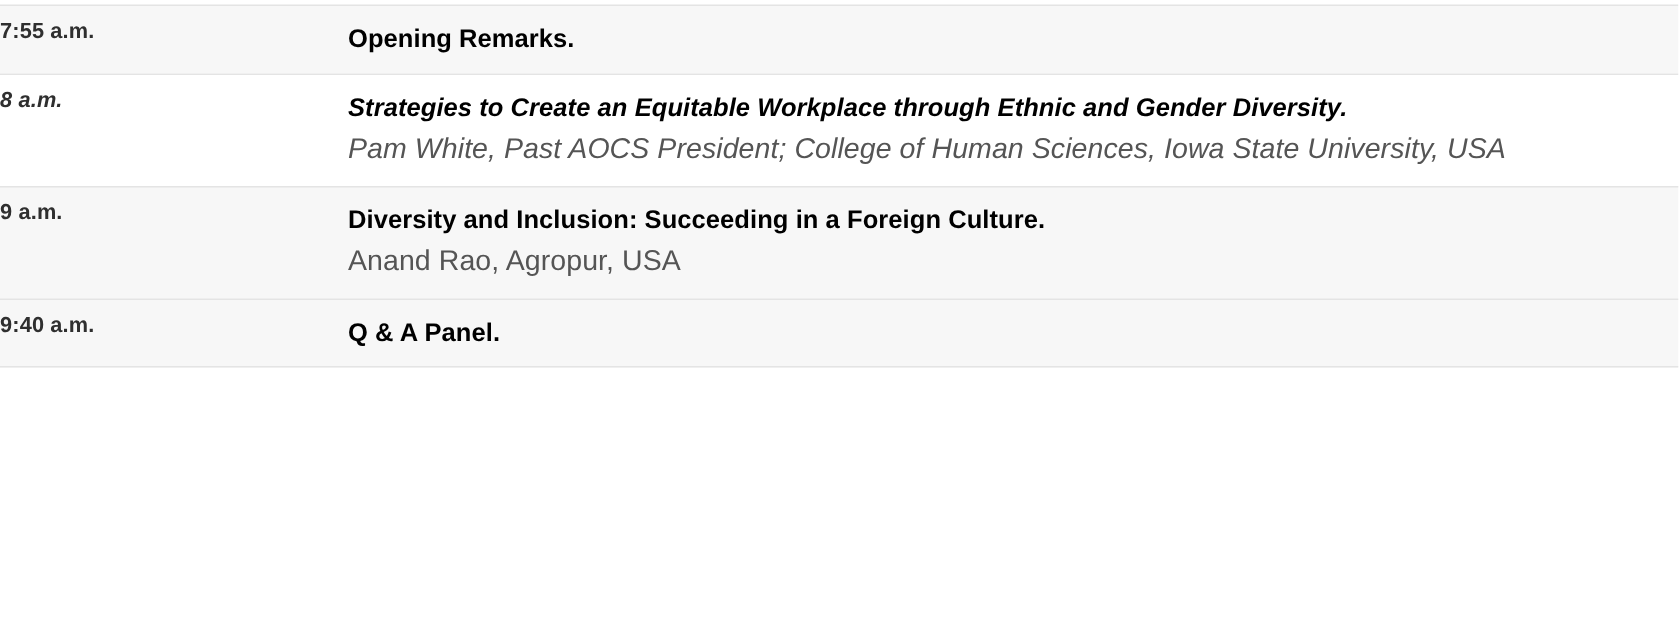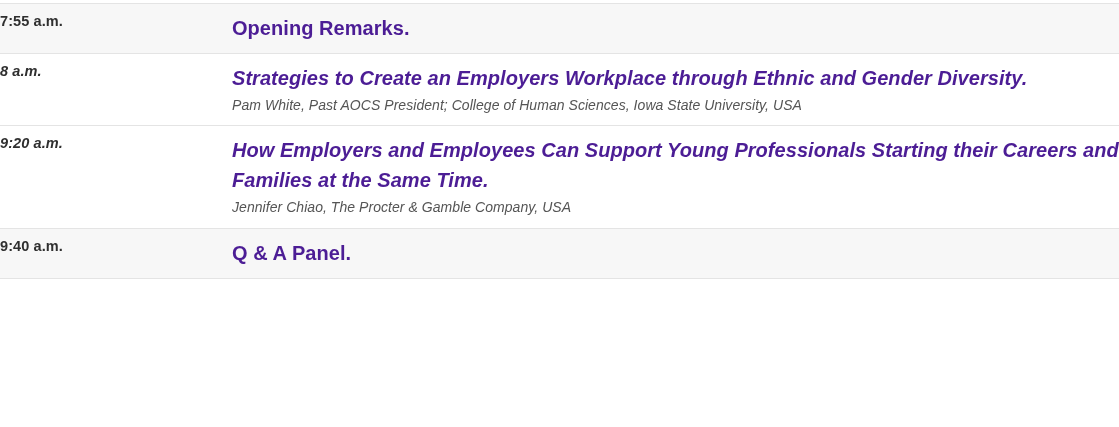--- a/index.html
+++ b/index.html
@@ -57,29 +57,29 @@
     white-space: nowrap;
   }
 
   td.detail-cell {
     width: 887px;
     padding-right: 14px;
     box-sizing: border-box;
   }
 
   .session-title {
-    font-size: 20px;
+    font-size: 17px;
     font-weight: bold;
-    color: #4c1d95;
+    color: #000000;
     line-height: 1.5;
     letter-spacing: 0.05px;
   }
 
   .session-speaker {
-    font-size: 14px;
+    font-size: 19px;
     font-weight: normal;
     color: #555555;
     line-height: 1.45;
     padding-top: 2px;
     letter-spacing: 0.05px;
   }
 </style>
 </head>
 <body>
 
@@ -90,35 +90,35 @@
       <tr class="row-shaded">
         <td class="time-cell">7:55 a.m.</td>
         <td class="detail-cell">
           <div class="session-title">Opening Remarks.</div>
         </td>
       </tr>
 
       <tr class="row-plain">
         <td class="time-cell">8 a.m.</td>
         <td class="detail-cell">
-          <div class="session-title">Strategies to Create an Employers Workplace through Ethnic and Gender Diversity.</div>
+          <div class="session-title">Strategies to Create an Equitable Workplace through Ethnic and Gender Diversity.</div>
           <div class="session-speaker">Pam White, Past AOCS President; College of Human Sciences, Iowa State University, USA</div>
         </td>
       </tr>
 
 
 
-
-      <tr class="row-plain">
-        <td class="time-cell">9:20 a.m.</td>
+      <tr class="row-shaded">
+        <td class="time-cell">9 a.m.</td>
         <td class="detail-cell">
-          <div class="session-title">How Employers and Employees Can Support Young Professionals Starting their Careers and Families at the Same Time.</div>
-          <div class="session-speaker">Jennifer Chiao, The Procter &amp; Gamble Company, USA</div>
+          <div class="session-title">Diversity and Inclusion: Succeeding in a Foreign Culture.</div>
+          <div class="session-speaker">Anand Rao, Agropur, USA</div>
         </td>
       </tr>
+
 
       <tr class="row-shaded">
         <td class="time-cell">9:40 a.m.</td>
         <td class="detail-cell">
           <div class="session-title">Q &amp; A Panel.</div>
         </td>
       </tr>
 
     </tbody>
   </table>

